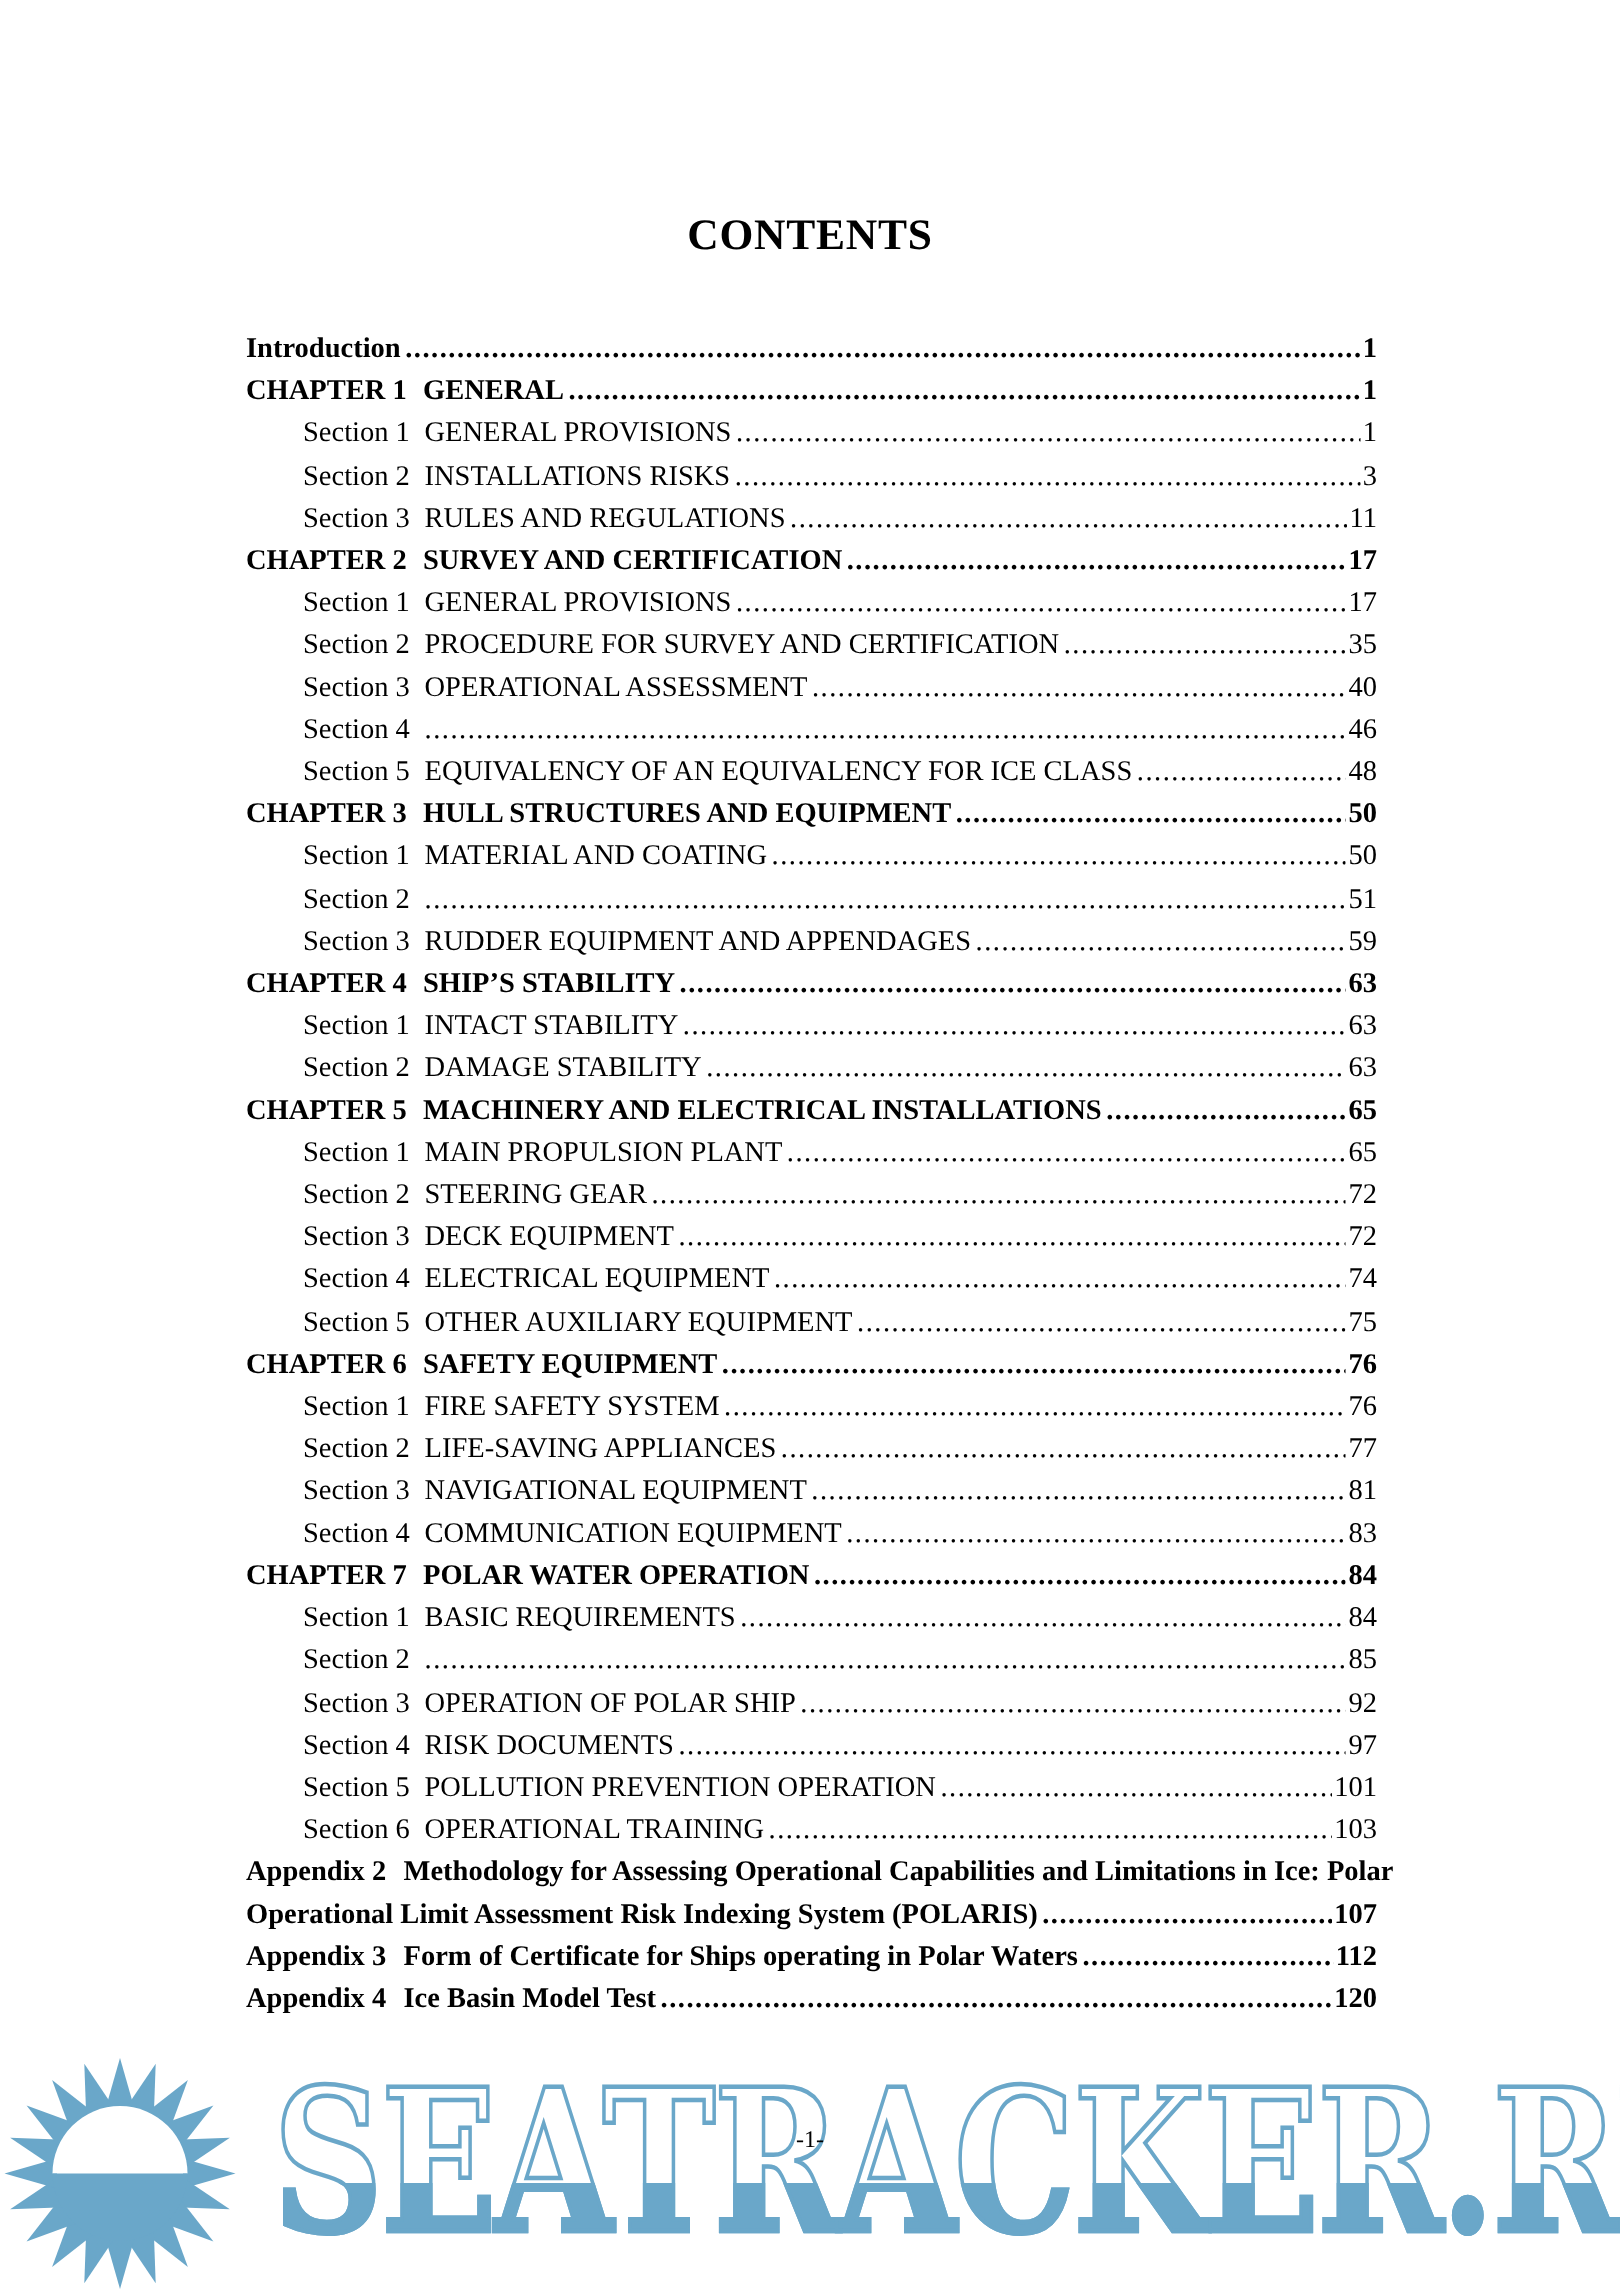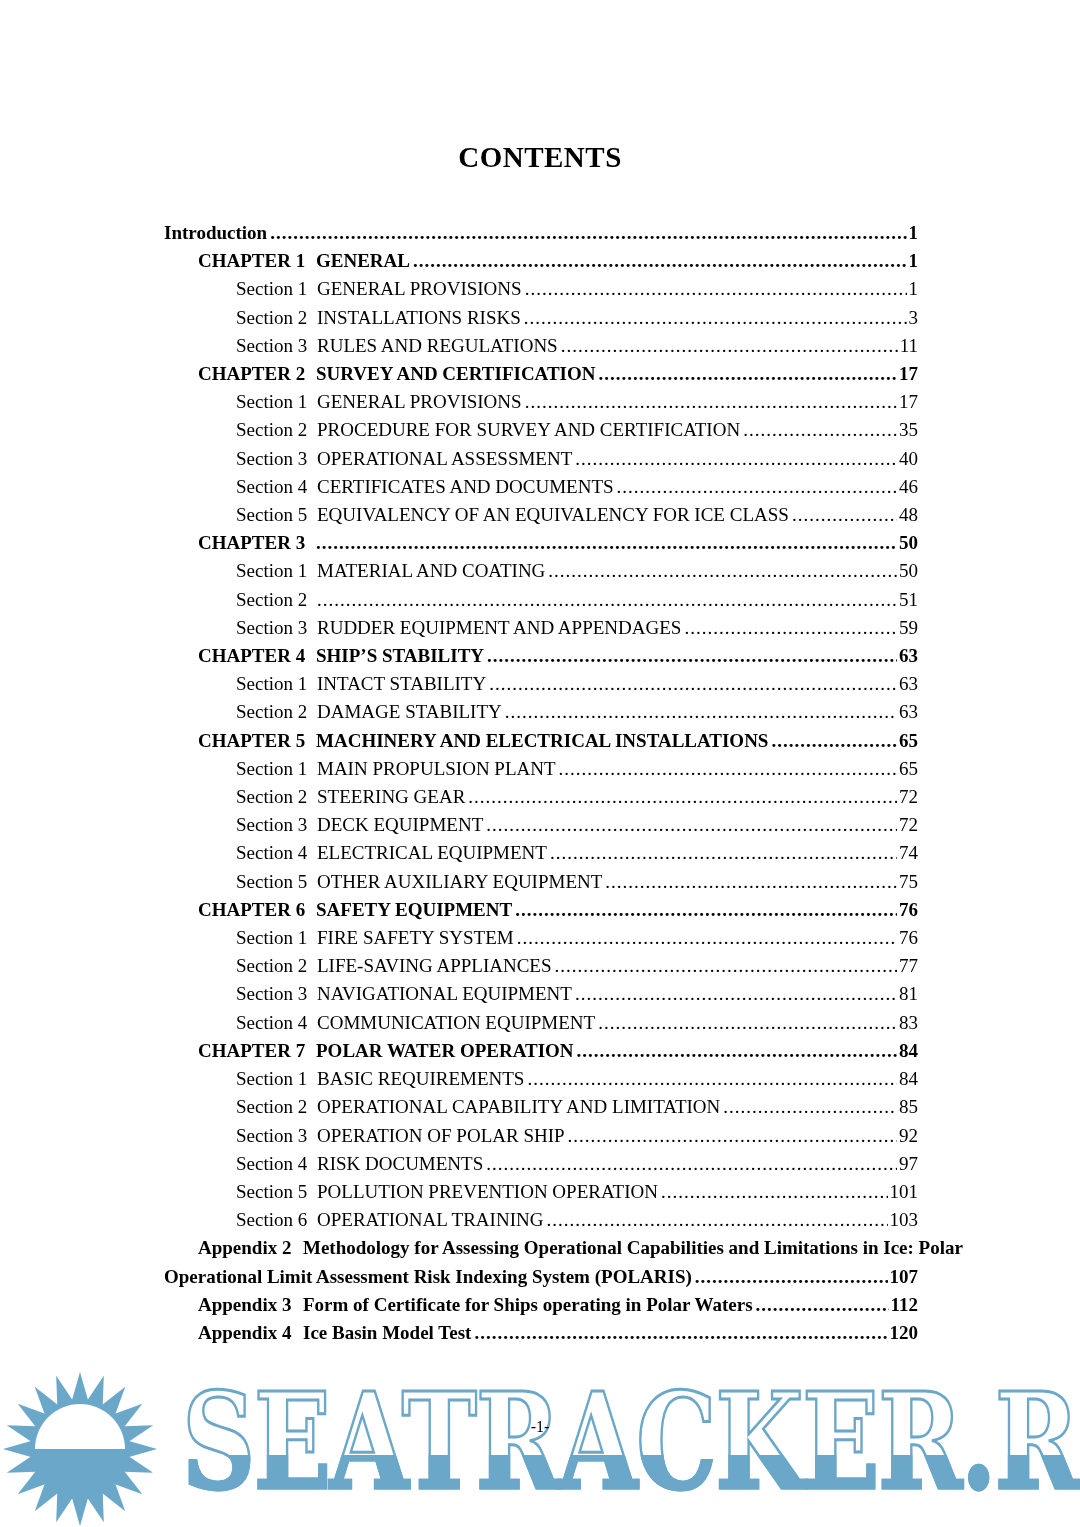--- a/index.html
+++ b/index.html
@@ -29,21 +29,21 @@
   }
   .row {
     display: flex;
     align-items: center;
     font-size: 19px;
     line-height: 28.2px;
     white-space: nowrap;
   }
   .row.bold { font-weight: bold; }
   .row.section { padding-left: 38px; }
-  .lab { flex: 0 0 auto; margin-left: 34px; }
+  .lab { flex: 0 0 auto; }
   .row.chapter  .lab { min-width: 118px; }
   .row.section  .lab { min-width: 81px; }
   .row.appendix .lab { min-width: 105px; }
   .ttl { flex: 0 0 auto; padding-right: 3px; }
   .dots {
     flex: 1 1 auto;
     min-width: 0;
     overflow: hidden;
     letter-spacing: 1px;
   }
@@ -147,32 +147,32 @@
     <span class="pg">35</span>
   </div>
       <div class="row section">
     <span class="lab">Section 3</span>
     <span class="ttl">OPERATIONAL ASSESSMENT</span>
     <span class="dots"></span>
     <span class="pg">40</span>
   </div>
       <div class="row section">
     <span class="lab">Section 4</span>
-    <span class="ttl">CERTIFICATES AND DOCUMENTS</span>
     <span class="dots"></span>
     <span class="pg">46</span>
   </div>
       <div class="row section">
     <span class="lab">Section 5</span>
     <span class="ttl">EQUIVALENCY OF AN EQUIVALENCY FOR ICE CLASS</span>
     <span class="dots"></span>
     <span class="pg">48</span>
   </div>
       <div class="row bold chapter">
     <span class="lab">CHAPTER 3</span>
+    <span class="ttl">HULL STRUCTURES AND EQUIPMENT</span>
     <span class="dots"></span>
     <span class="pg">50</span>
   </div>
       <div class="row section">
     <span class="lab">Section 1</span>
     <span class="ttl">MATERIAL AND COATING</span>
     <span class="dots"></span>
     <span class="pg">50</span>
   </div>
       <div class="row section">
@@ -277,21 +277,20 @@
     <span class="pg">84</span>
   </div>
       <div class="row section">
     <span class="lab">Section 1</span>
     <span class="ttl">BASIC REQUIREMENTS</span>
     <span class="dots"></span>
     <span class="pg">84</span>
   </div>
       <div class="row section">
     <span class="lab">Section 2</span>
-    <span class="ttl">OPERATIONAL CAPABILITY AND LIMITATION</span>
     <span class="dots"></span>
     <span class="pg">85</span>
   </div>
       <div class="row section">
     <span class="lab">Section 3</span>
     <span class="ttl">OPERATION OF POLAR SHIP</span>
     <span class="dots"></span>
     <span class="pg">92</span>
   </div>
       <div class="row section">

